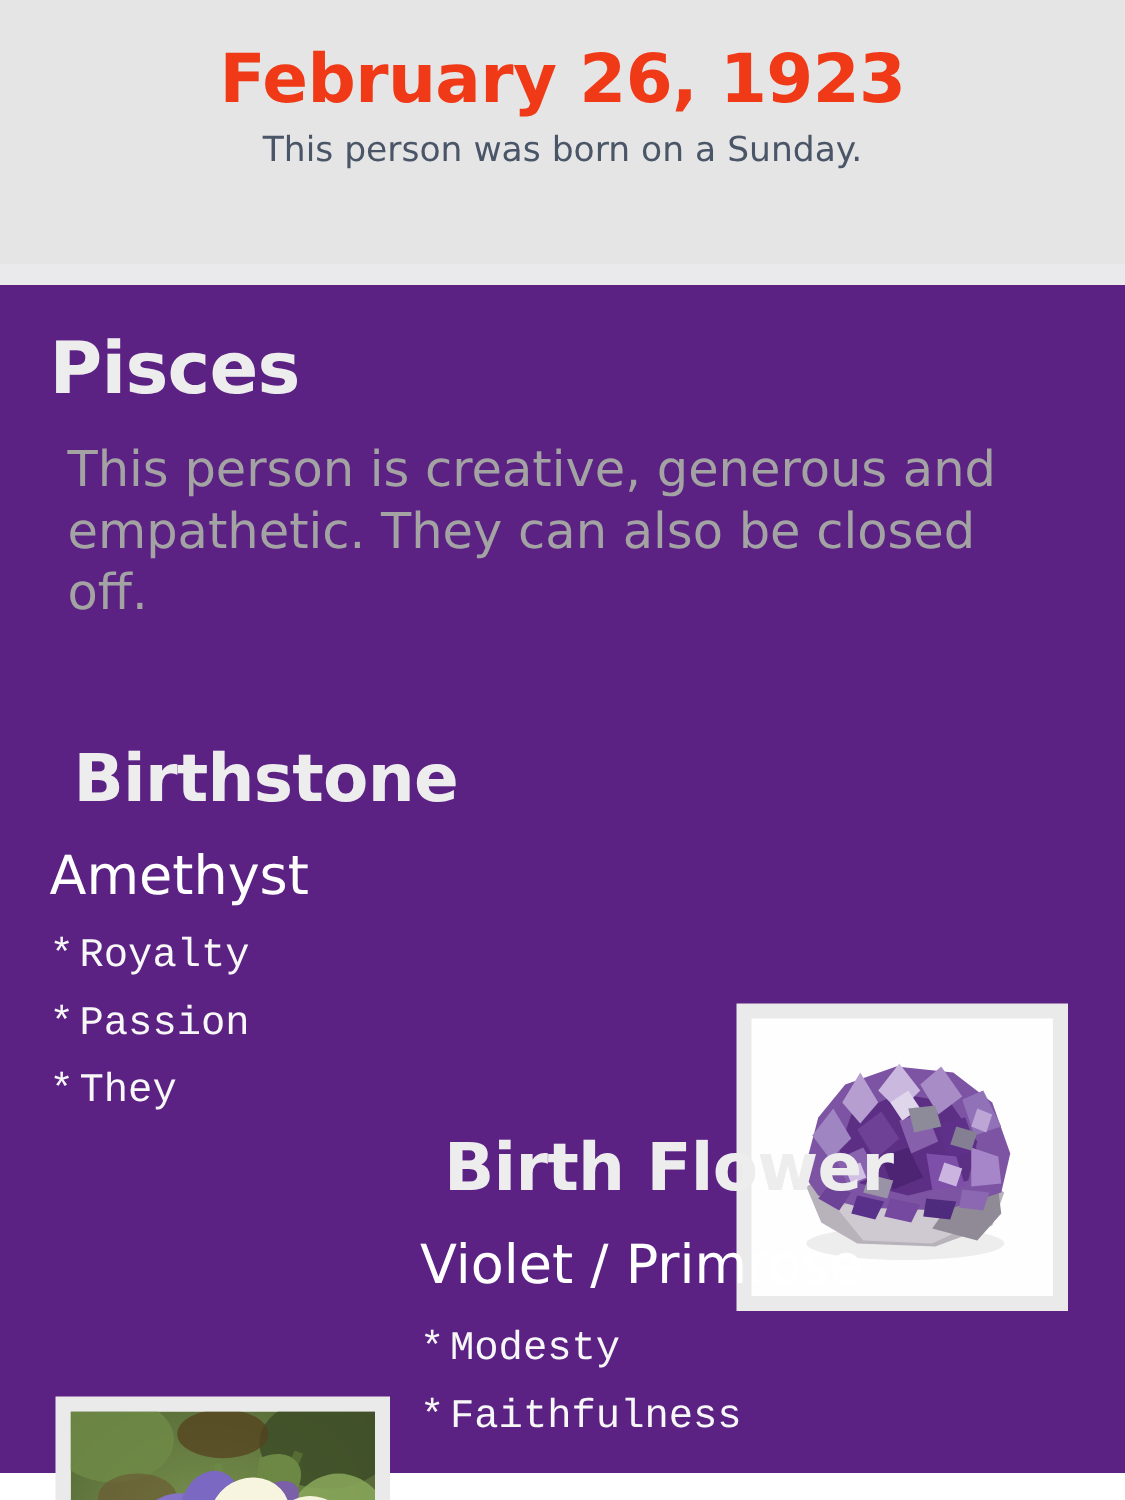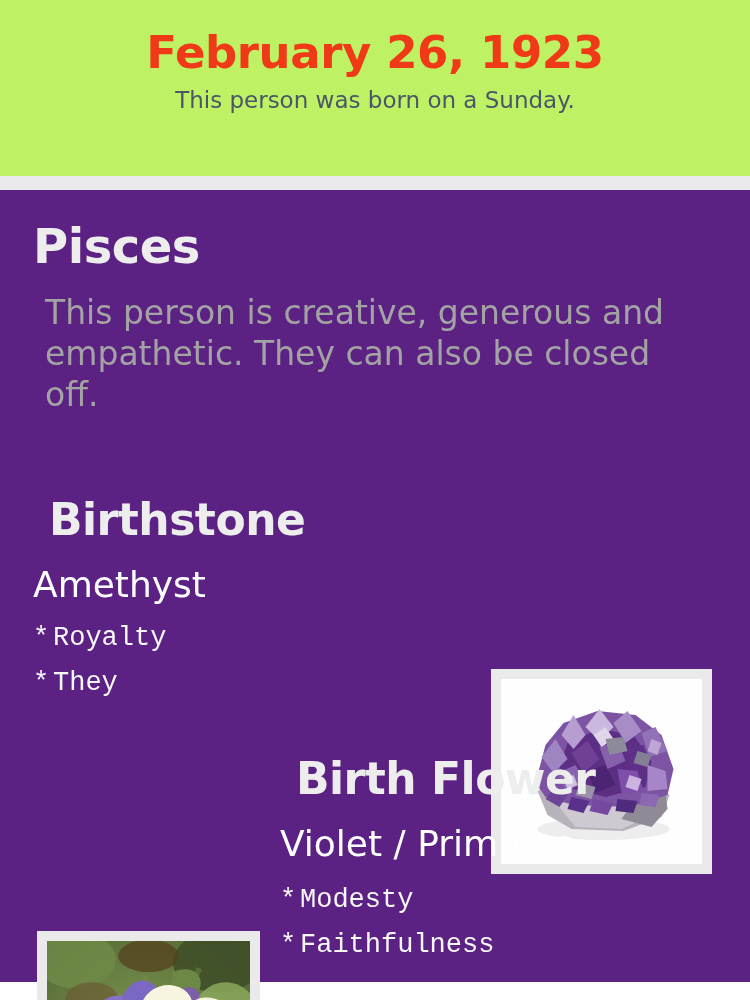--- a/index.html
+++ b/index.html
@@ -22,21 +22,21 @@
     background: #ffffff;
   }
 
   
   .header {
     position: absolute;
     left: 0;
     top: 0;
     width: 750px;
     height: 176px;
-    background: #bef264;
+    background: #e5e5e5;
     text-align: center;
   }
   .header-date {
     margin: 0;
     padding-top: 24px;
     font-size: 45px;
     line-height: 58px;
     font-weight: 700;
     color: #f03a17;
     letter-spacing: -0.4px;
@@ -221,20 +221,23 @@
       <h2 class="zodiac-title">Pisces</h2>
       <p class="zodiac-desc">This person is creative, generous and empathetic. They can also be closed off.</p>
     </div>
 
     <div class="birthstone">
       <h2 class="section-title">Birthstone</h2>
       <div class="section-sub">Amethyst</div>
       <ul class="trait-list">
         <li>
           <span class="trait-star">*</span><span>Royalty</span>
+        </li>
+        <li>
+          <span class="trait-star">*</span><span>Passion</span>
         </li>
         <li>
           <span class="trait-star">*</span><span>They</span>
         </li>
       </ul>
     </div>
 
     <div class="photo-frame frame-amethyst">
       <div class="photo-inner amethyst-bg">
         <svg class="amethyst-svg" viewBox="0 0 200 185" preserveAspectRatio="xMidYMid meet">

